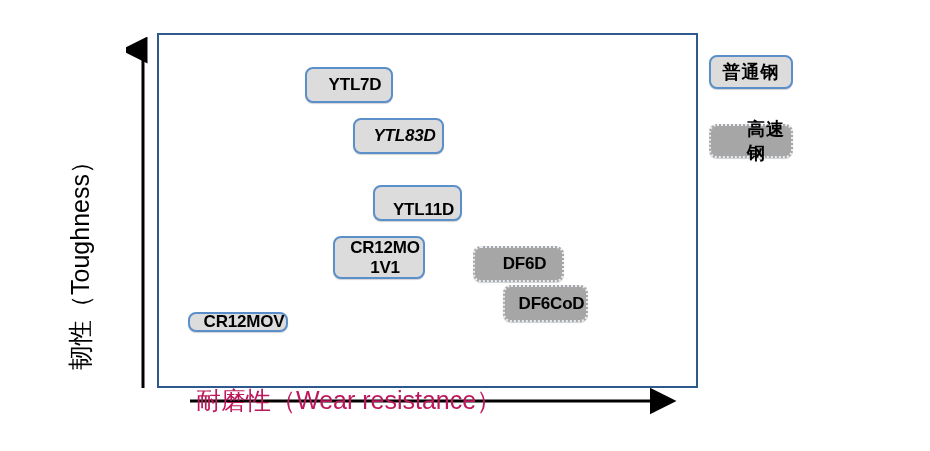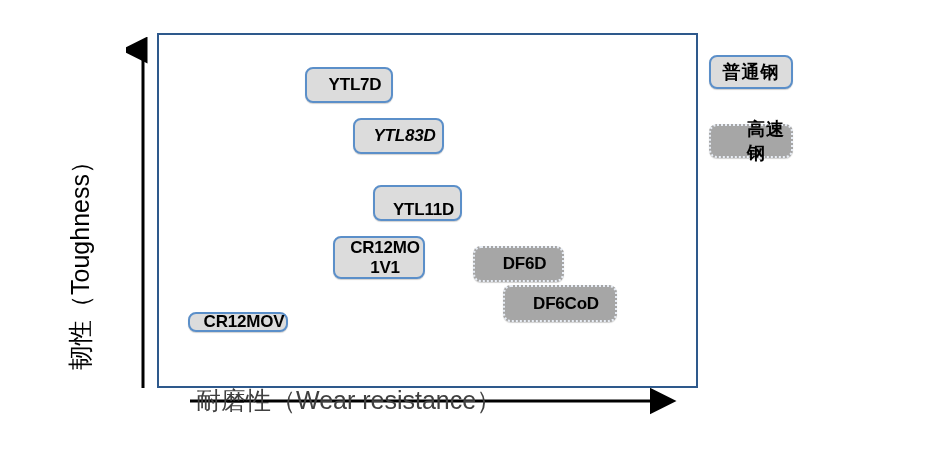--- a/index.html
+++ b/index.html
@@ -60,21 +60,21 @@
     transform: rotate(-90deg);
     transform-origin: 50% 50%;
     white-space: nowrap;
     letter-spacing: 0px;
   }
   .x-axis-title {
     position: absolute;
     left: 196px;
     top: 384px;
     font-size: 25px;
-    color: #404040;
+    color: #be185d;
     white-space: nowrap;
   }
 
   
   .node {
     position: absolute;
     box-sizing: border-box;
     display: flex;
     align-items: center;
     justify-content: center;
@@ -172,21 +172,21 @@
   </div>
 
   <div class="node ordinary" style="left:188px; top:312px; width:100px; height:20px;">
     <span class="node-line">CR12MOV</span>
   </div>
 
   <div class="node highspeed" style="left:473px; top:246px; width:91px; height:36px;">
     <span class="node-line">DF6D</span>
   </div>
 
-  <div class="node highspeed" style="left:503px; top:285px; width:114px; height:37px;">
+  <div class="node highspeed" style="left:503px; top:285px; width:85px; height:37px;">
     <span class="node-line">DF6CoD</span>
   </div>
 
   <div class="legend-item ordinary" style="left:709px; top:55px; width:84px; height:34px;">
     <span>普通钢</span>
   </div>
 
   <div class="legend-item highspeed" style="left:709px; top:124px; width:84px; height:34px;padding-left:36px;">
     <span>高速钢</span>
   </div>

